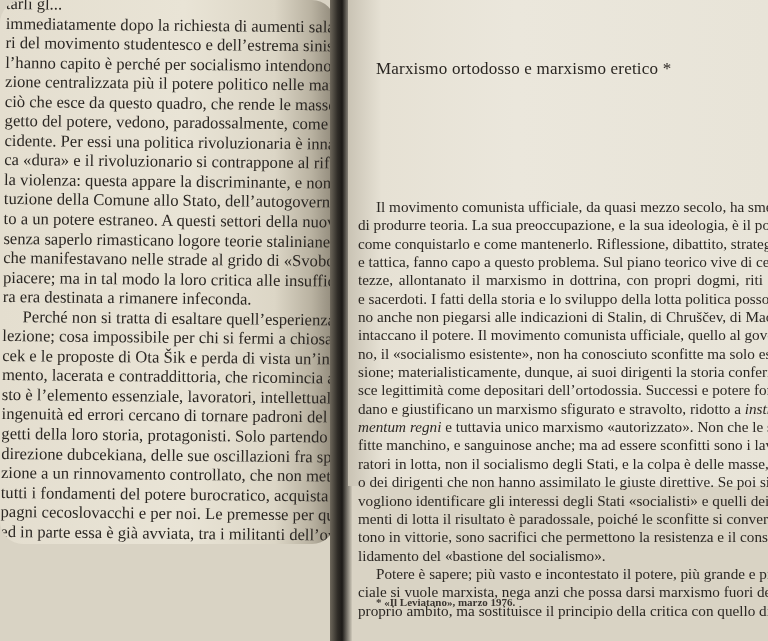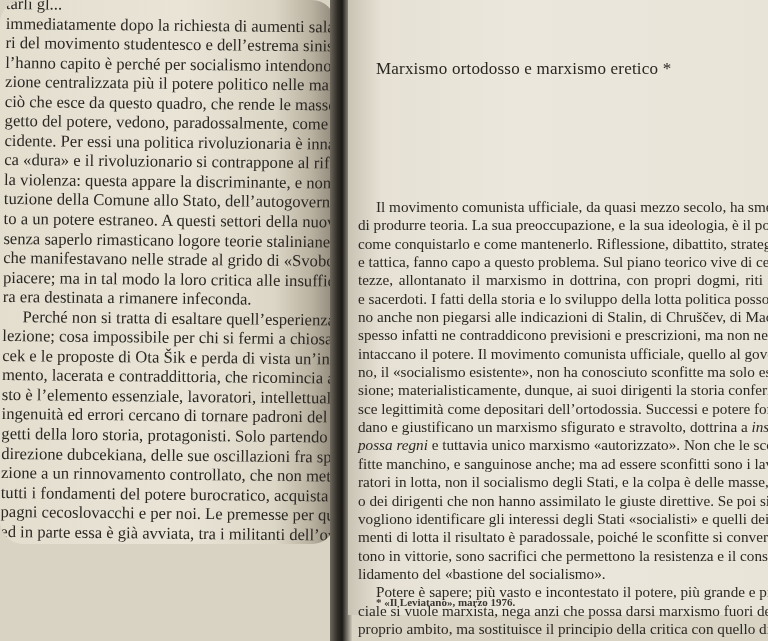--- a/index.html
+++ b/index.html
@@ -28,21 +28,21 @@
   }
   .left-text .line { display:block; height:19.55px; }
   .left-text .indent { padding-left:20px; }
   
   .spine {
     position:absolute; left:330px; top:0; width:22px; height:641px;
     background:linear-gradient(90deg,#6d675b 0%,#2f2c27 35%,#1c1a17 55%,#cfc9ba 100%);
   }
   
   .page-right {
-    position:absolute; left:348px; top:0; width:420px; height:615px;
+    position:absolute; left:348px; top:0; width:420px; height:486px;
     background:linear-gradient(90deg,#c9c3b4 0%,#e6e1d4 8%,#ebe7dc 40%,#e8e4d8 100%);
   }
   .title {
     position:absolute; left:28px; top:59px;
     font-family:"Liberation Serif", serif;
     font-size:17px; color:#2a2622; letter-spacing:0.2px;
     white-space:nowrap;
   }
   .right-text {
     position:absolute; left:10px; top:198px; width:405px;
@@ -109,27 +109,26 @@
   <div class="page-right">
     <div class="title">Marxismo ortodosso e marxismo eretico *</div>
     <div class="right-text" id="right-text">
         <span class="line indent"><span>Il movimento comunista ufficiale, da quasi mezzo secolo, ha smesso</span></span>
         <span class="line"><span>di produrre teoria. La sua preoccupazione, e la sua ideologia, è il potere:</span></span>
         <span class="line"><span>come conquistarlo e come mantenerlo. Riflessione, dibattito, strategia</span></span>
         <span class="line"><span>e tattica, fanno capo a questo problema. Sul piano teorico vive di cer-</span></span>
         <span class="line"><span>tezze, allontanato il marxismo in dottrina, con propri dogmi, riti</span></span>
         <span class="line"><span>e sacerdoti. I fatti della storia e lo sviluppo della lotta politica posso-</span></span>
         <span class="line"><span>no anche non piegarsi alle indicazioni di Stalin, di Chruščev, di Mao;</span></span>
-        <span class="line"><span>spesso infatti ne contraddicono previsioni e prescrizioni, ma non ne</span></span>
         <span class="line"><span>intaccano il potere. Il movimento comunista ufficiale, quello al gover-</span></span>
         <span class="line"><span>no, il «socialismo esistente», non ha conosciuto sconfitte ma solo espan-</span></span>
         <span class="line"><span>sione; materialisticamente, dunque, ai suoi dirigenti la storia conferi-</span></span>
         <span class="line"><span>sce legittimità come depositari dell’ortodossia. Successi e potere fon-</span></span>
-        <span class="line"><span>dano e giustificano un marxismo sfigurato e stravolto, dottrina a </span><em>instru-</em></span>
-        <span class="line"><em>possa regni</em><span> e tuttavia unico marxismo «autorizzato». Non che le scon-</span></span>
+        <span class="line"><span>dano e giustificano un marxismo sfigurato e stravolto, ridotto a </span><em>instru-</em></span>
+        <span class="line"><em>mentum regni</em><span> e tuttavia unico marxismo «autorizzato». Non che le scon-</span></span>
         <span class="line"><span>fitte manchino, e sanguinose anche; ma ad essere sconfitti sono i lavo-</span></span>
         <span class="line"><span>ratori in lotta, non il socialismo degli Stati, e la colpa è delle masse,</span></span>
         <span class="line"><span>o dei dirigenti che non hanno assimilato le giuste direttive. Se poi si</span></span>
         <span class="line"><span>vogliono identificare gli interessi degli Stati «socialisti» e quelli dei movi-</span></span>
         <span class="line"><span>menti di lotta il risultato è paradossale, poiché le sconfitte si conver-</span></span>
         <span class="line"><span>tono in vittorie, sono sacrifici che permettono la resistenza e il conso-</span></span>
         <span class="line last"><span>lidamento del «bastione del socialismo».</span></span>
         <span class="line indent"><span>Potere è sapere; più vasto e incontestato il potere, più grande e pro-</span></span>
         <span class="line"><span>ciale si vuole marxista, nega anzi che possa darsi marxismo fuori del</span></span>
         <span class="line"><span>proprio ambito, ma sostituisce il principio della critica con quello di</span></span>

